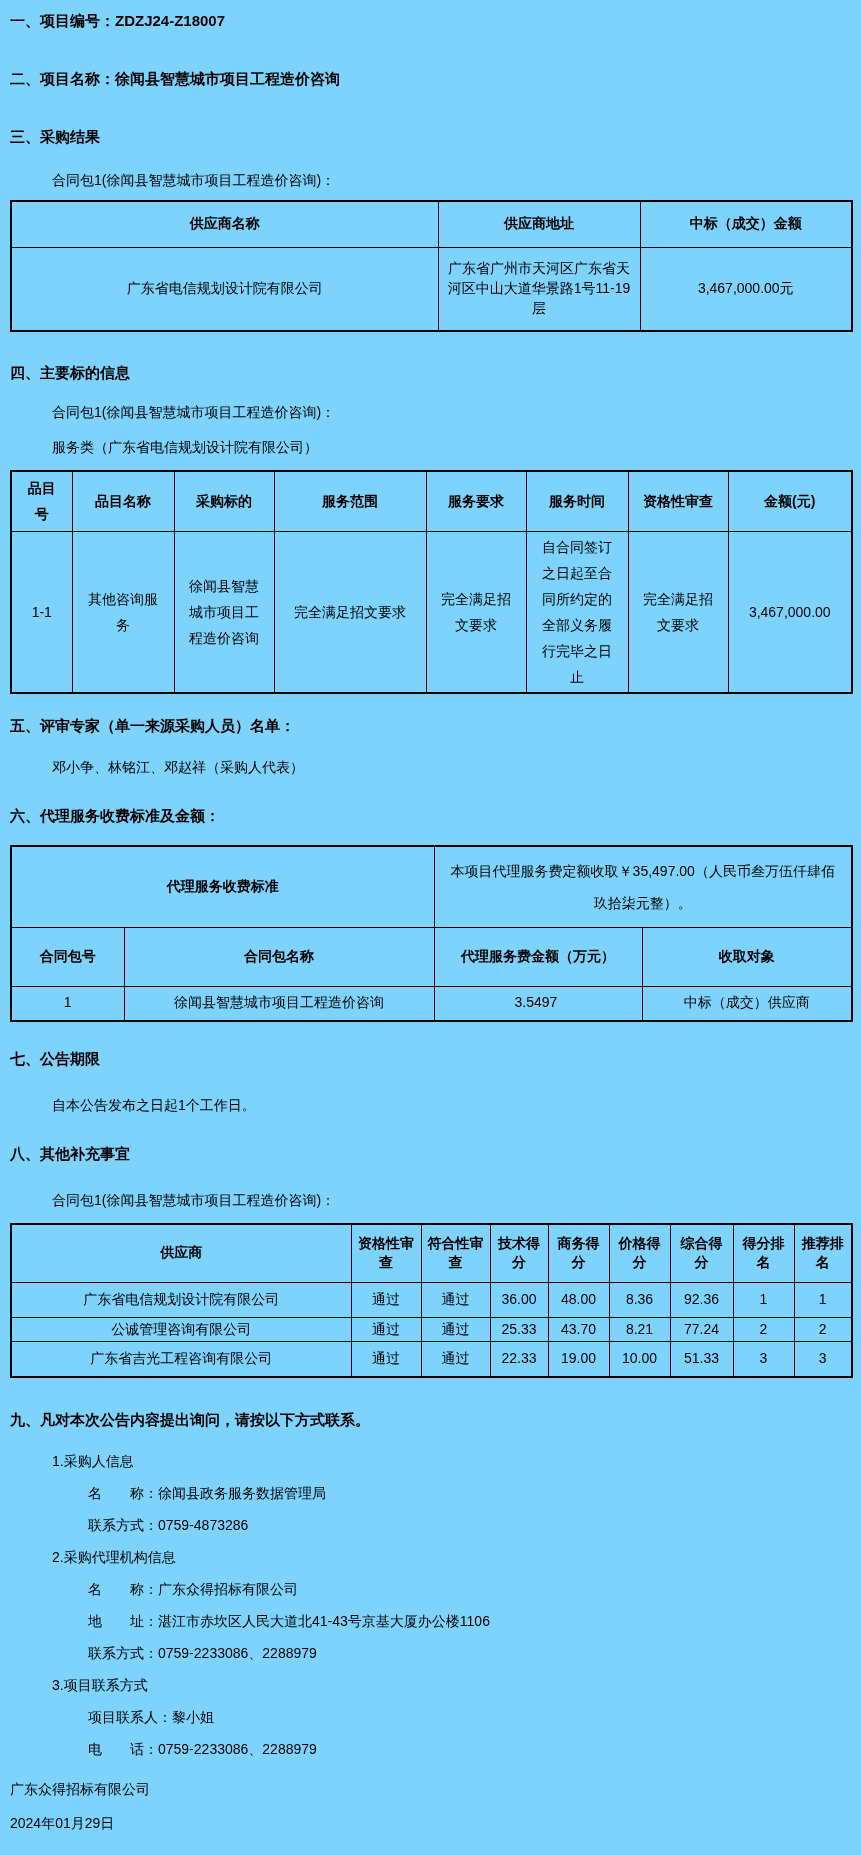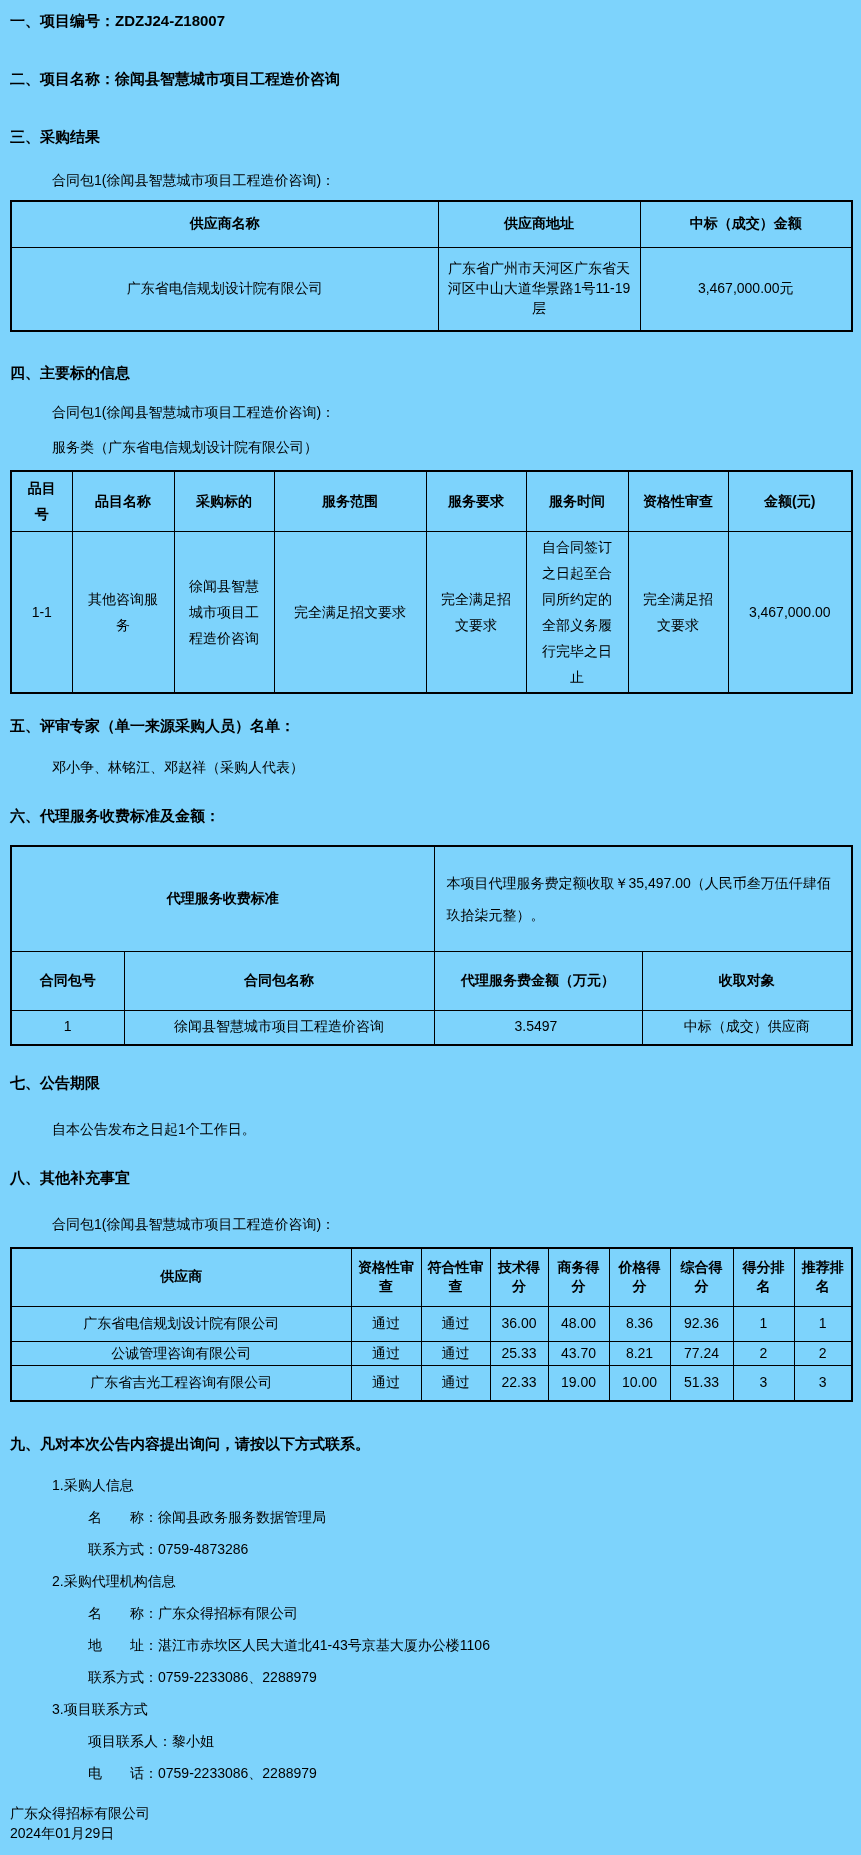--- a/index.html
+++ b/index.html
@@ -18,21 +18,21 @@
   }
   th,td{
     border:1px solid #000;vertical-align:middle;text-align:center;
     padding:2px 4px;word-break:break-all;overflow:hidden;
   }
   th{font-weight:bold;}
   .t-subject td,.t-subject th{padding:2px 10px;line-height:26px;}
   .t-subject .amt{padding:2px 4px;}
   .right{}
   .left{text-align:left;}
-  .fee-text{line-height:32px;padding:20px 12px;}
+  .fee-text{line-height:32px;padding:8px 12px;text-align:center;}
   .footer-line{text-align:left;margin:0;line-height:20px;}
 </style>
 </head>
 <body>
 
 <div class="page">
 
   <h2 class="sec">一、项目编号：ZDZJ24-Z18007</h2>
   <h2 class="sec" style="margin-top:37px">二、项目名称：徐闻县智慧城市项目工程造价咨询</h2>
   <h2 class="sec" style="margin-top:37px">三、采购结果</h2>
@@ -203,15 +203,15 @@
   <p class="sub-line" style="margin-top:12px">联系方式：0759-4873286</p>
   <p class="body-line" style="margin-top:12px">2.采购代理机构信息</p>
   <p class="sub-line" style="margin-top:12px">名　　称：广东众得招标有限公司</p>
   <p class="sub-line" style="margin-top:12px">地　　址：湛江市赤坎区人民大道北41-43号京基大厦办公楼1106</p>
   <p class="sub-line" style="margin-top:12px">联系方式：0759-2233086、2288979</p>
   <p class="body-line" style="margin-top:12px">3.项目联系方式</p>
   <p class="sub-line" style="margin-top:12px">项目联系人：黎小姐</p>
   <p class="sub-line" style="margin-top:12px">电　　话：0759-2233086、2288979</p>
 
   <p class="footer-line" style="margin-top:20px">广东众得招标有限公司</p>
-  <p class="footer-line" style="">2024年01月29日</p>
+  <p class="footer-line" style="margin-top:14px">2024年01月29日</p>
 
 </div>
 
 </body></html>

